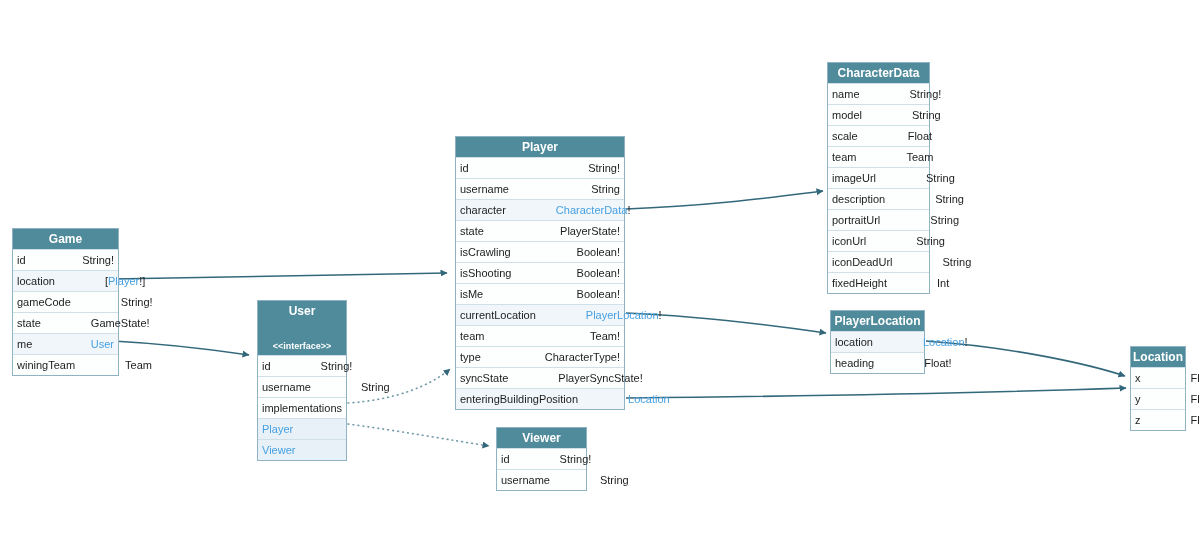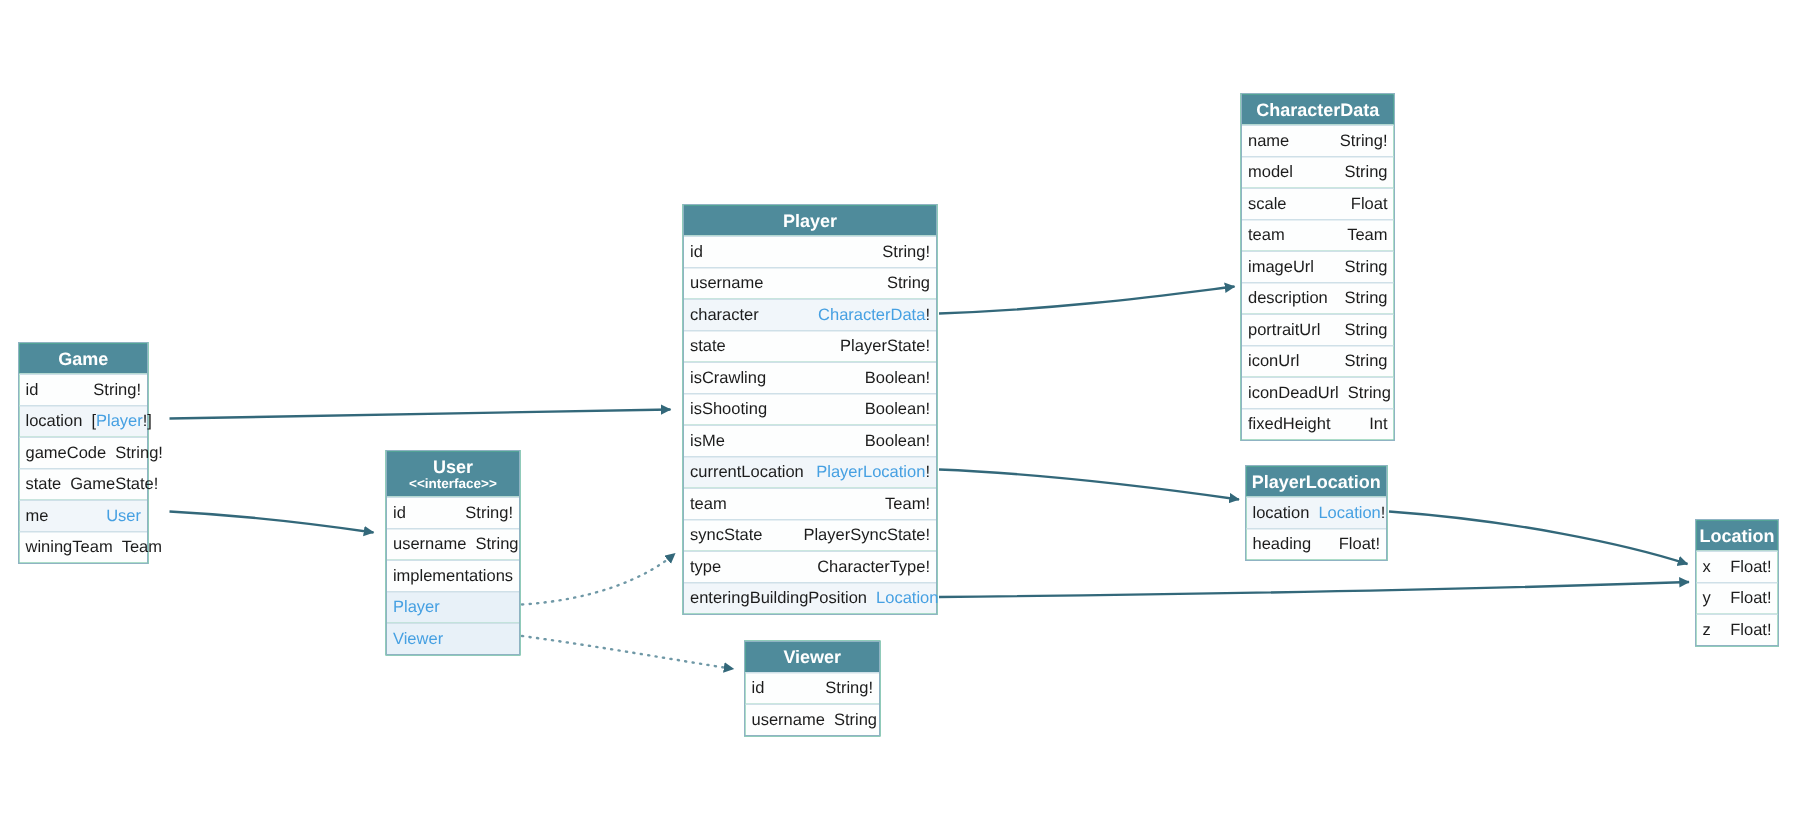--- a/index.html
+++ b/index.html
@@ -8,52 +8,54 @@
     background: #ffffff;
     font-family: "Liberation Sans", sans-serif;
     overflow: hidden;
   }
   #canvas { position: relative; width: 1200px; height: 547px; }
   #edges { position: absolute; left: 0; top: 0; width: 1200px; height: 547px; }
   .edge { fill: none; stroke: #33687a; stroke-width: 1.6px; }
   .edge.dotted { stroke: #6f98a6; stroke-dasharray: 0.8 4.2; stroke-linecap: round; }
   .node {
     position: absolute;
-    background: #22c55e;
+    background: #14532d;
     border: 1px solid #8fb3c3;
     box-sizing: border-box;
     cursor: pointer;
   }
   .node-header {
     background: #4f8b9b;
     color: #ffffff;
     text-align: center;
     font-weight: bold;
     font-size: 12px;
     line-height: 14px;
     padding: 3px 2px;
   }
   .node-subtitle {
     font-size: 9px;
     font-weight: bold;
     line-height: 9px;
     padding-bottom: 1px;
+    margin-top: 24px;
   }
   .row {
     display: flex;
     justify-content: space-between;
     align-items: center;
     height: 21px;
     box-sizing: border-box;
     padding: 0 4px;
     border-top: 1px solid #cfe0e8;
     font-size: 11px;
     color: #1c1c1c;
     background: #fdfefe;
     white-space: nowrap;
+    gap: 44px;
   }
   .row.tint { background: #f1f6fa; }
   .row.impl { background: #e8f1f8; justify-content: flex-start; }
   .row.section { justify-content: center; }
   .fname { margin-right: 6px; }
   .ftype { text-align: left; }
   .link { color: #46a0e2; }
 </style>
 </head>
 <body>
@@ -70,21 +72,21 @@
         <path d="M113,341 C170,344 215,350 249,355" class="edge" marker-end="url(#arrow)"></path>
         <path d="M348,403 C395,400 430,386 450,369" class="edge dotted" marker-end="url(#arrow)"></path>
         <path d="M348,424 C400,431 450,440 489,446" class="edge dotted" marker-end="url(#arrow)"></path>
         <path d="M626,209 C710,206 775,197 823,191" class="edge" marker-end="url(#arrow)"></path>
         <path d="M626,313 C700,316 770,325 826,333" class="edge" marker-end="url(#arrow)"></path>
         <path d="M626,398 C820,396 1010,392 1126,388" class="edge" marker-end="url(#arrow)"></path>
         <path d="M926,341 C1010,347 1085,363 1125,376" class="edge" marker-end="url(#arrow)"></path>
       </g>
   </svg>
   <div id="nodes">
-      <div class="node" style="left: 12px; top: 228px; width: 87px;">
+      <div class="node" style="left: 12px; top: 228px; width: 107px;">
         <div class="node-header">
           <div>Game</div>
         </div>
         <div class="row">
           <span class="fname">id</span>
           <span class="ftype">String!</span>
         </div>
         <div class="row tint">
           <span class="fname">location</span>
           <span class="ftype">[<span class="link">Player</span>!]</span>
@@ -163,26 +165,26 @@
         </div>
         <div class="row tint">
           <span class="fname">currentLocation</span>
           <span class="ftype"><span class="link">PlayerLocation</span>!</span>
         </div>
         <div class="row">
           <span class="fname">team</span>
           <span class="ftype">Team!</span>
         </div>
         <div class="row">
+          <span class="fname">type</span>
+          <span class="ftype">CharacterType!</span>
+        </div>
+        <div class="row">
           <span class="fname">syncState</span>
           <span class="ftype">PlayerSyncState!</span>
-        </div>
-        <div class="row">
-          <span class="fname">type</span>
-          <span class="ftype">CharacterType!</span>
         </div>
         <div class="row tint">
           <span class="fname">enteringBuildingPosition</span>
           <span class="ftype"><span class="link">Location</span></span>
         </div>
       </div>
       <div class="node" style="left: 496px; top: 427px; width: 91px;">
         <div class="node-header">
           <div>Viewer</div>
         </div>

